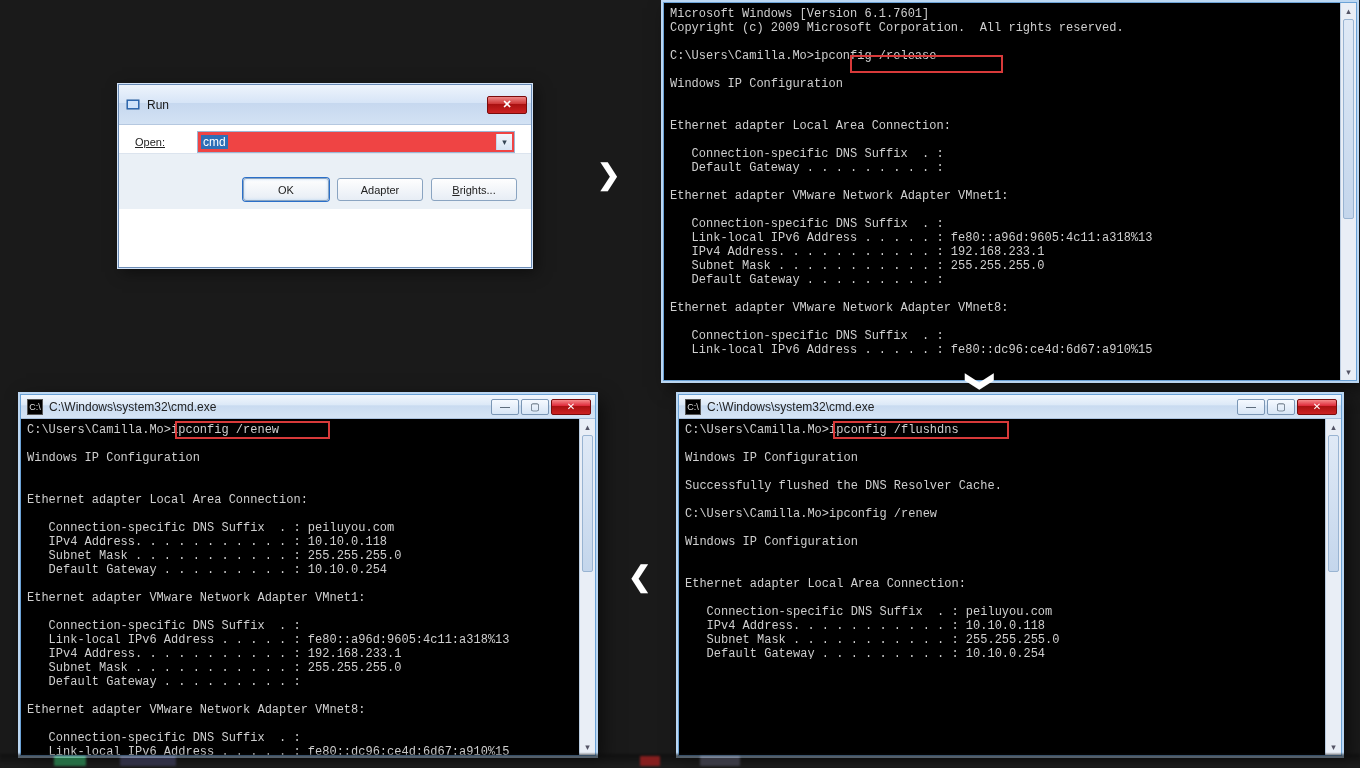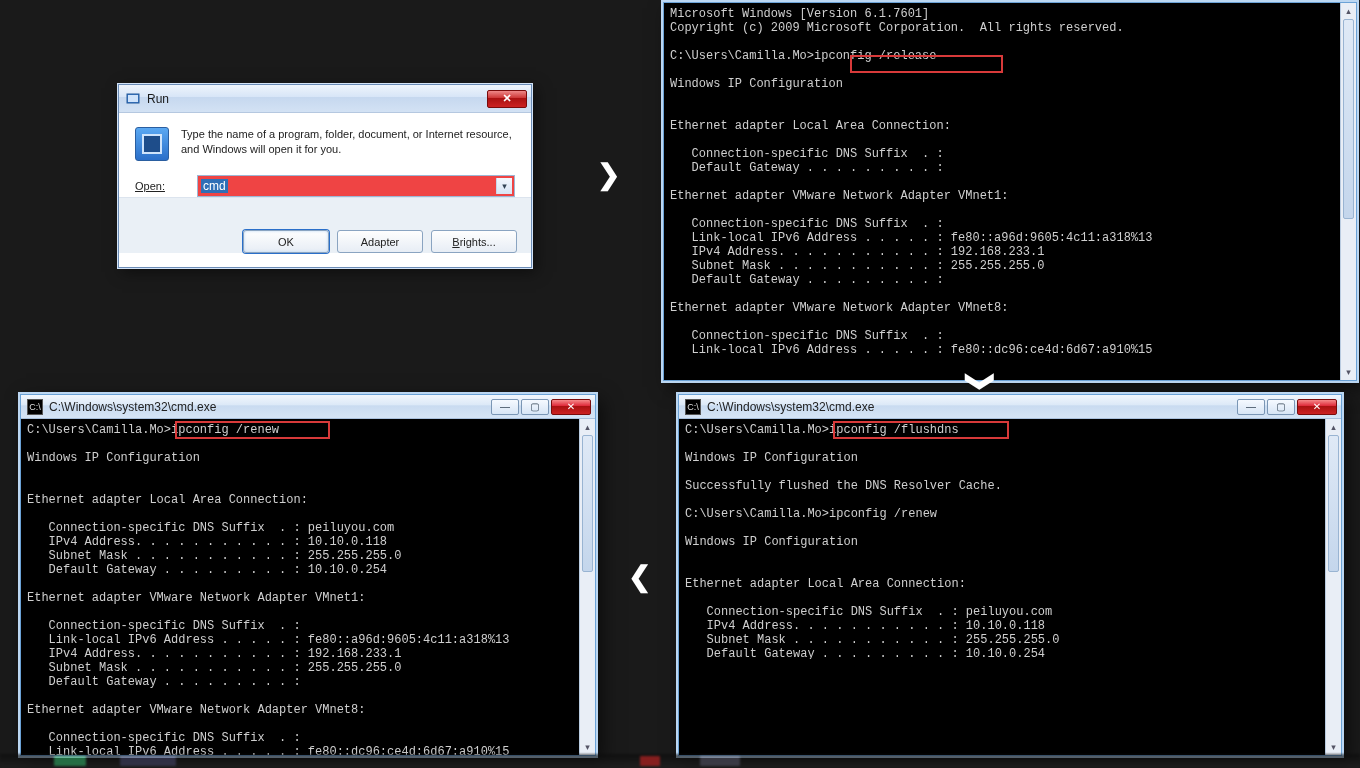--- a/index.html
+++ b/index.html
@@ -16,21 +16,21 @@
   
   .run-dialog {
     position: absolute;
     left: 118px; top: 84px;
     width: 414px; height: 184px;
     background: #fff;
     border: 1px solid #6b8cb6;
     box-shadow: 0 0 0 1px #d3e3f7, 4px 4px 14px rgba(0,0,0,.5);
   }
   .titlebar {
-    height: 28px;
+    height: 40px;
     background: linear-gradient(#eef4fc, #d7e5f7 45%, #c6d8ef 46%, #d3e2f4);
     border-bottom: 1px solid #b5c8e0;
     display: flex; align-items: center;
     padding: 0 4px 0 6px;
     font-size: 12px; color: #1a1a1a;
   }
   .titlebar .run-icon {
     width: 16px; height: 16px; margin-right: 6px;
     display: inline-flex; align-items: center; justify-content: center;
   }
@@ -72,21 +72,21 @@
     position: absolute; right: 2px; top: 2px; width: 16px; height: 16px;
     background: linear-gradient(#f3f7fd,#d7e5f5);
     border-left: 1px solid #c7d6ea;
     display:flex;align-items:center;justify-content:center;
     font-size: 9px; color:#345;
   }
   .btn-row {
     display: flex; gap: 8px; justify-content: flex-end;
     padding: 16px 14px 0 14px;
     background: #eaf0f6; border-top: 1px solid #dce4ee;
-    height: 56px; align-items: flex-end;
+    height: 56px; align-items: center;
   }
   .win-btn {
     width: 86px; height: 23px;
     background: linear-gradient(#fefefe,#e7edf5);
     border: 1px solid #8aa4c1; border-radius: 3px;
     font-size: 11px; color: #222;
     display:flex;align-items:center;justify-content:center;
   }
   .win-btn.def { box-shadow: 0 0 0 1px #2a6fc9, inset 0 0 3px #bcd6f3; }
   .win-btn .ul { text-decoration: underline; }
@@ -159,24 +159,20 @@
     <span class="run-icon">
       <svg width="14" height="14" viewBox="0 0 14 14">
             <rect x="1" y="2" width="12" height="9" fill="#3a78c8" stroke="#245a9a"></rect>
             <rect x="2" y="3" width="10" height="7" fill="#cfe3fb"></rect>
           </svg>
     </span>
     <span>Run</span>
     <span class="spacer"></span>
     <span class="close-btn">✕</span>
   </div>
-  <div class="run-body">
-    <div class="run-big-icon"></div>
-    <div class="run-desc">Type the name of a program, folder, document, or Internet resource, and Windows will open it for you.</div>
-  </div>
   <div class="open-row">
     <div class="open-label">Open:</div>
     <div class="open-combo">
       <span class="sel">cmd</span>
       <span class="caret">▾</span>
     </div>
   </div>
   <div class="btn-row">
     <div class="win-btn def">
           <span>OK</span>

